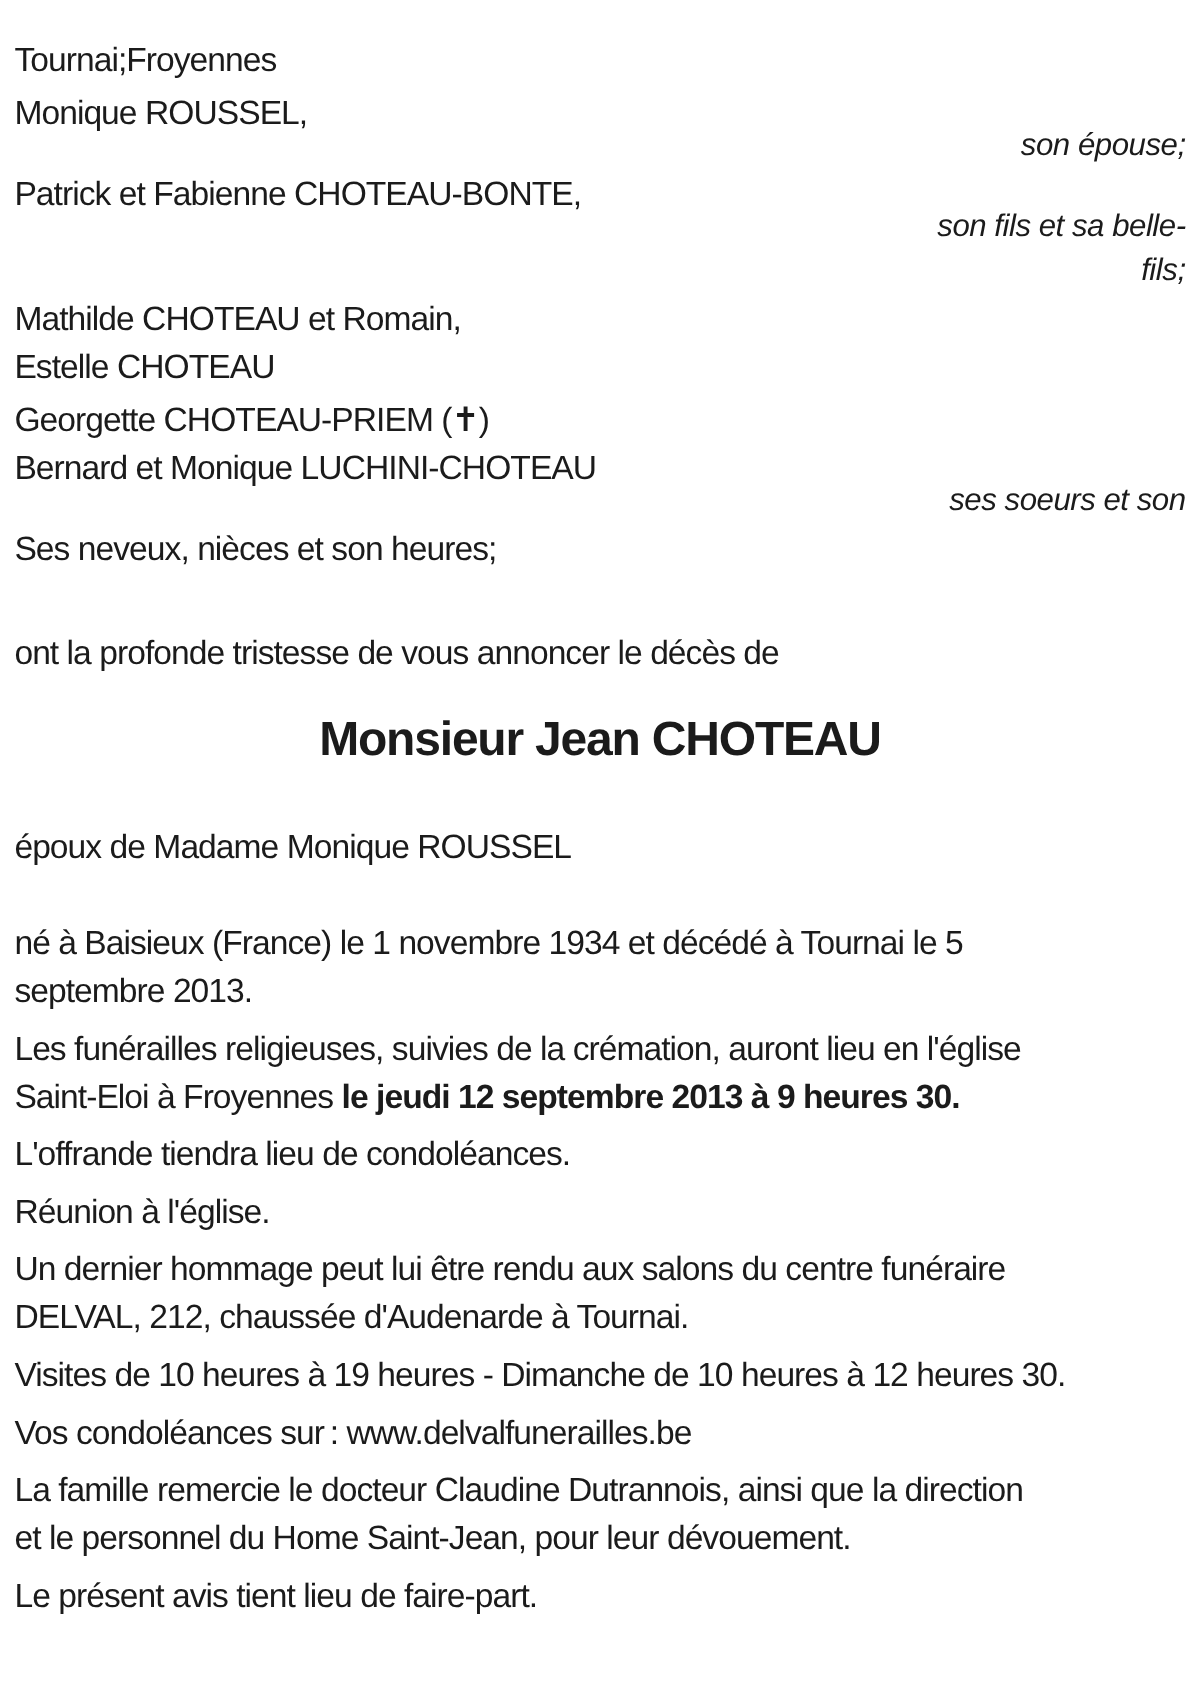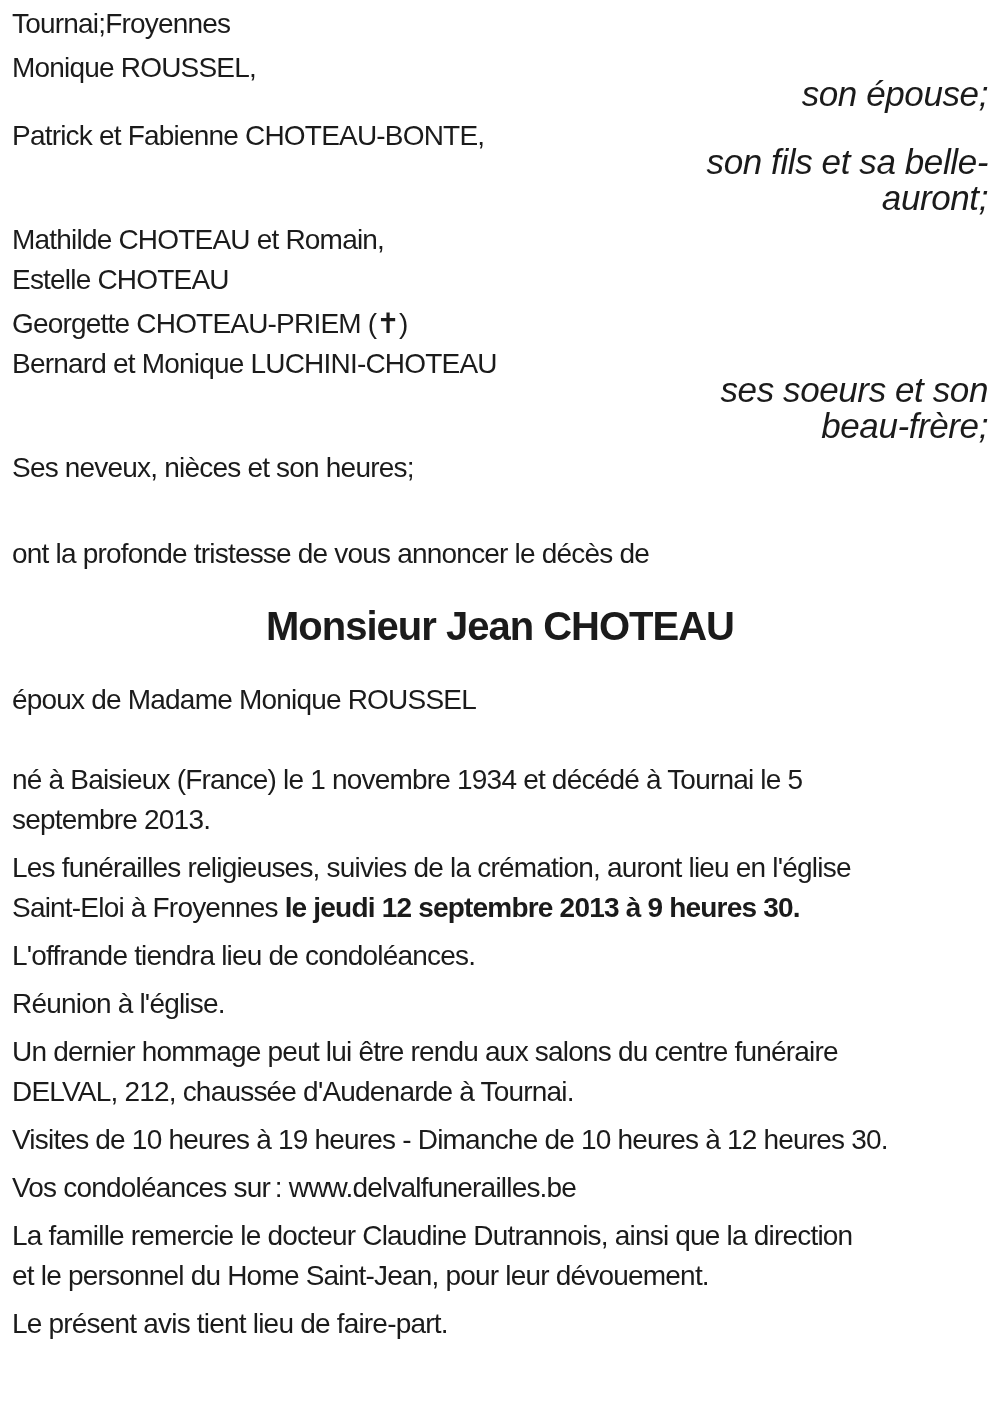--- a/index.html
+++ b/index.html
@@ -1,49 +1,49 @@
 <!DOCTYPE html>
 <html lang="fr"><head>
 <meta charset="utf-8">
 <style>
   html, body { margin: 0; padding: 0; background: #ffffff; }
   .page {
     position: relative;
     width: 1000px;
     height: 1406px;
     box-sizing: border-box;
-    padding: 4px 12px 0 12px;
+    padding: 30px 12px 0 12px;
     background: #ffffff;
     color: #1b1b1b;
     font-family: "Liberation Sans", "DejaVu Sans", sans-serif;
     font-size: 28px;
     letter-spacing: -0.8px;
     overflow: hidden;
   }
   .line { line-height: 40px; white-space: nowrap; }
   .group { margin-top: 4px; }
   .relation {
     text-align: right;
     font-style: italic;
-    font-size: 35px;
+    font-size: 26px;
     letter-spacing: -0.4px;
     margin-top: -12px;
   }
   .relation .rline { line-height: 36px; white-space: nowrap; }
   .announce { margin-top: 46px; }
   .title {
     margin: 24px 0 0 0;
     font-size: 40px;
     font-weight: 700;
     letter-spacing: -1px;
     line-height: 56px;
     white-space: nowrap;
     text-align: center;
   }
-  .spouse { margin-top: 26px; }
+  .spouse { margin-top: 42px; }
   .par { margin-top: 8px; }
   .par-first { margin-top: 40px; }
   .b { font-weight: 700; }
 </style>
 </head>
 <body>
 
 <div class="page">
 
   <div class="line">Tournai;Froyennes</div>
@@ -52,35 +52,34 @@
     <div class="line">Monique ROUSSEL,</div>
     <div class="relation">
       <div class="rline">son épouse;</div>
     </div>
   </section>
 
   <section class="group">
     <div class="line">Patrick et Fabienne CHOTEAU-BONTE,</div>
     <div class="relation">
       <div class="rline">son fils et sa belle-</div>
-      <div class="rline">auront;</div>
+      <div class="rline">fils;</div>
     </div>
   </section>
 
   <section class="group">
     <div class="line">Mathilde CHOTEAU et Romain,</div>
     <div class="line">Estelle CHOTEAU</div>
   </section>
 
   <section class="group">
     <div class="line">Georgette CHOTEAU-PRIEM (✝)</div>
     <div class="line">Bernard et Monique LUCHINI-CHOTEAU</div>
     <div class="relation">
       <div class="rline">ses soeurs et son</div>
-      <div class="rline">beau-frère;</div>
     </div>
   </section>
 
   <section class="group">
     <div class="line">Ses neveux, nièces et son heures;</div>
   </section>
 
   <div class="line announce">ont la profonde tristesse de vous annoncer le décès de</div>
 
   <h1 class="title">Monsieur Jean CHOTEAU</h1>

